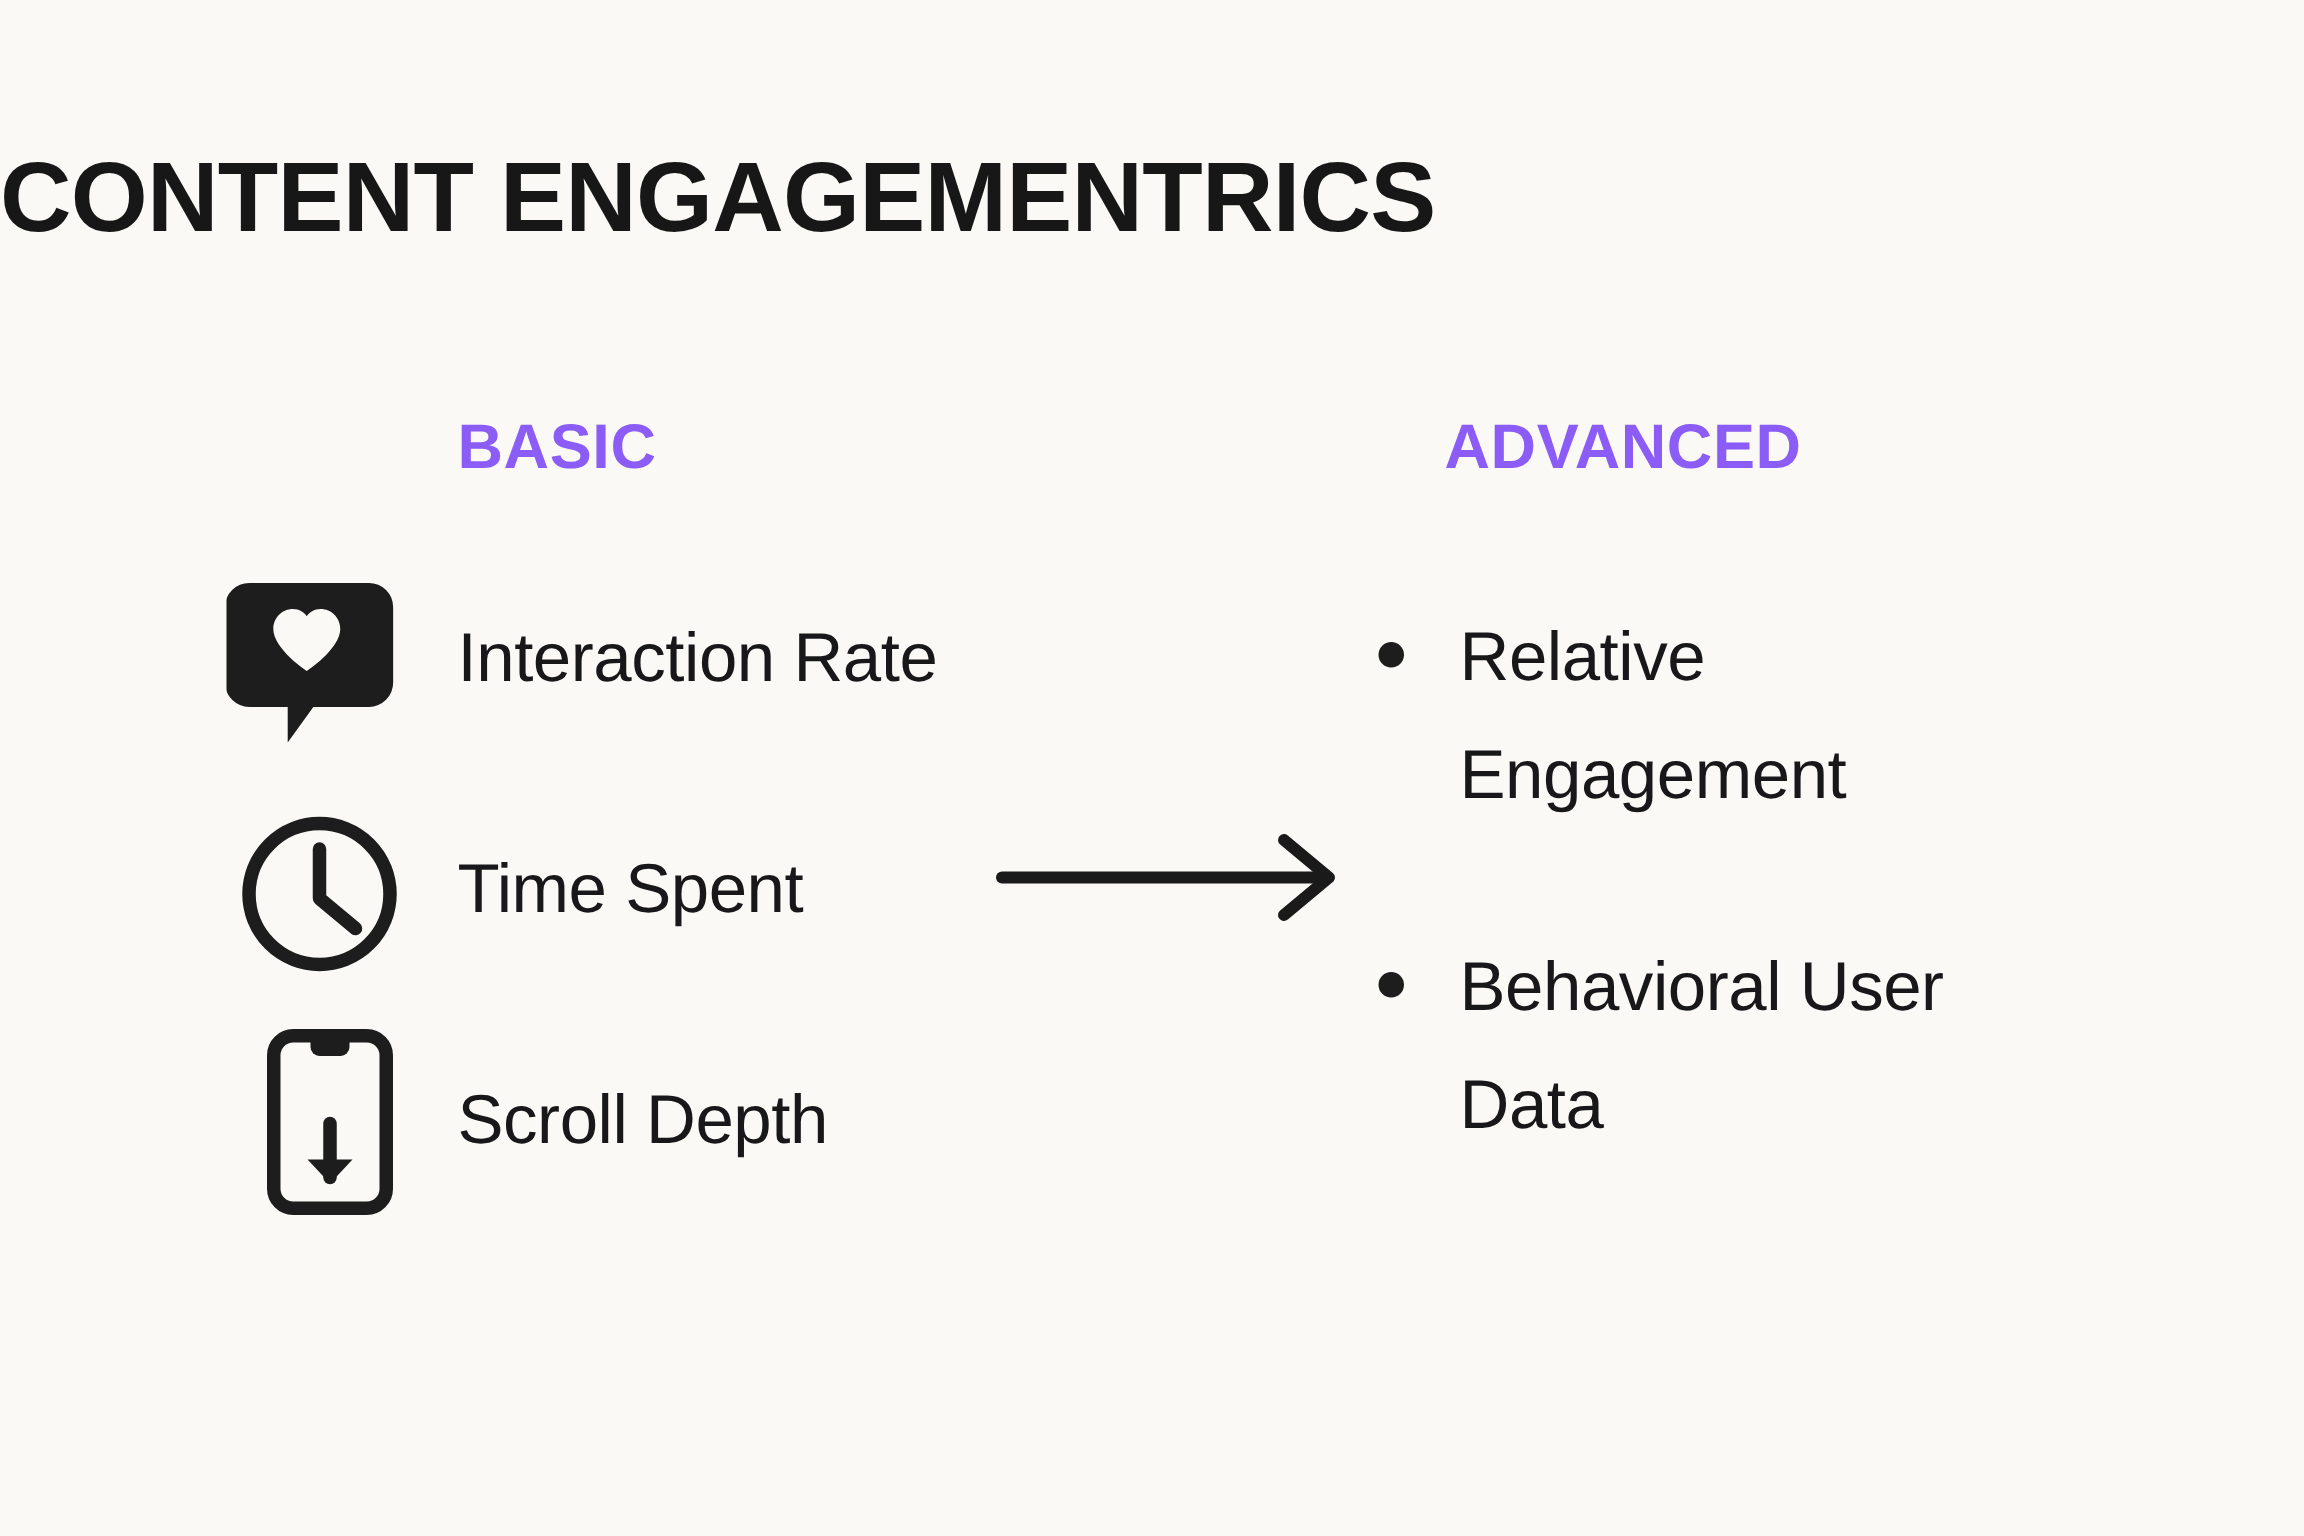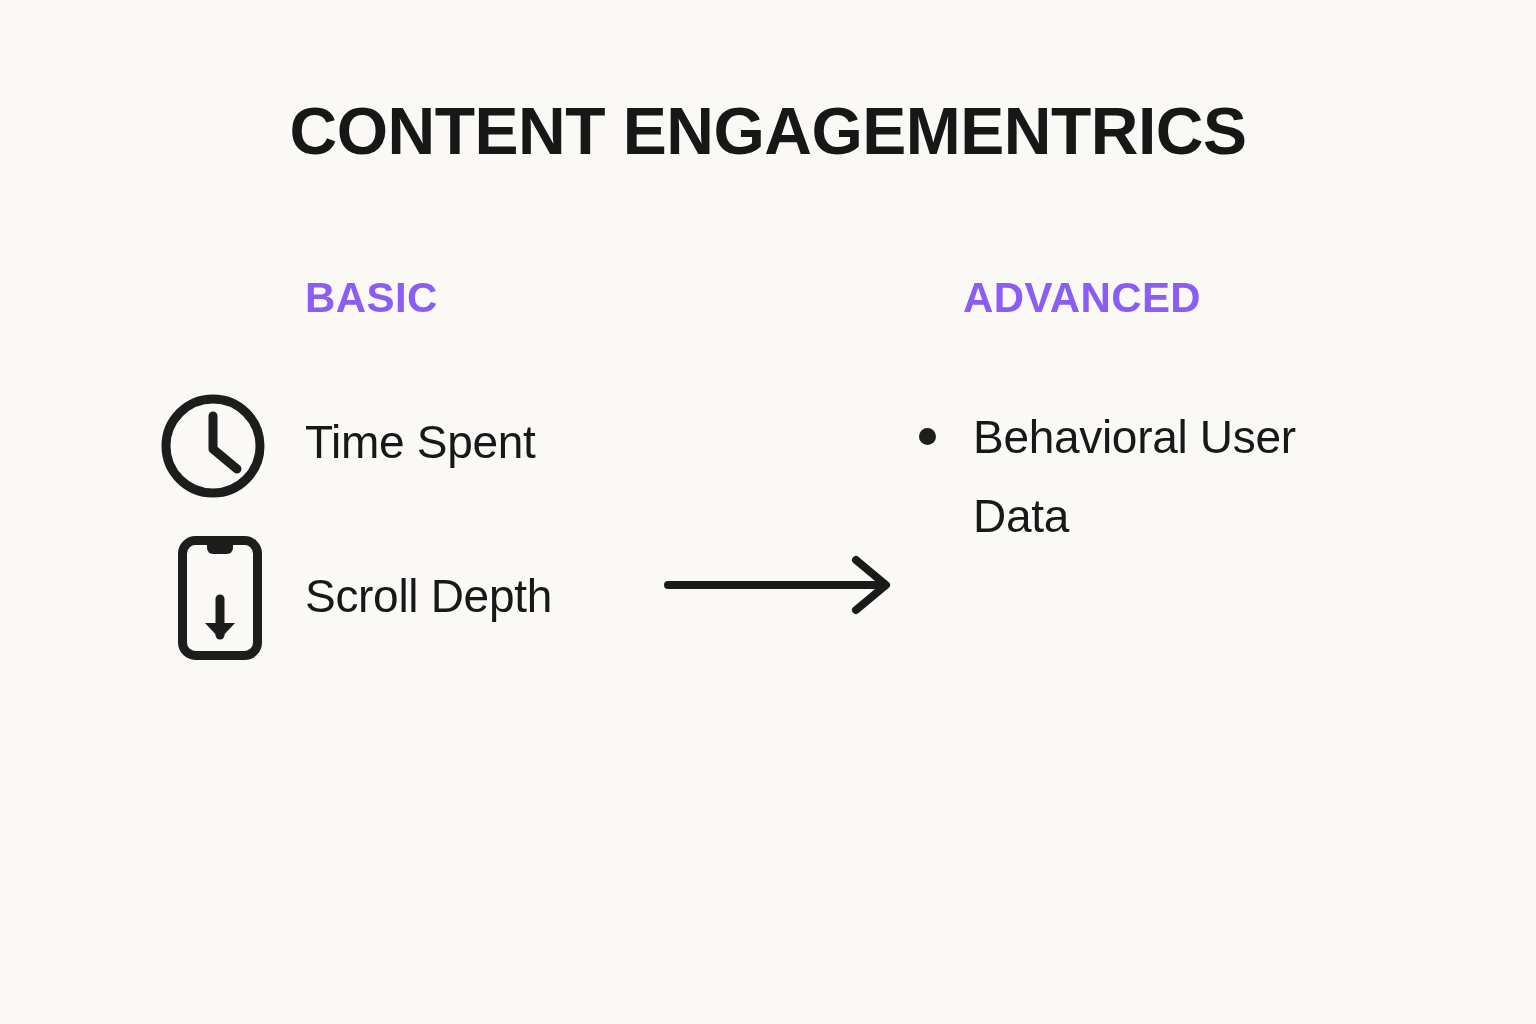--- a/index.html
+++ b/index.html
@@ -21,21 +21,21 @@
     width: 1536px;
     height: 1024px;
   }
 
   
   .title {
     position: absolute;
     top: 98px;
     left: 0;
     width: 1536px;
-    text-align: center;
+    text-align: left;
     font-size: 66px;
     font-weight: 700;
     letter-spacing: -0.5px;
     line-height: 1.0;
     color: #171717;
     white-space: nowrap;
   }
 
   
   .col-heading {
@@ -139,20 +139,32 @@
 <div class="canvas">
 
   <div class="title">CONTENT ENGAGEMENTRICS</div>
 
   <div class="col-heading basic">BASIC</div>
 
   <div class="col-heading advanced">ADVANCED</div>
 
   <div class="basic-col">
 
+    <div class="basic-row r1">
+      <span class="icon-slot">
+        <svg width="118" height="118" viewBox="0 0 118 118" aria-hidden="true">
+          <path d="M17 8 H101 A17 17 0 0 1 118 25 V78 A17 17 0 0 1 101 95 H62
+                   L44 120 V95 H17 A17 17 0 0 1 0 78 V25 A17 17 0 0 1 17 8 Z" transform="translate(-1,-2) scale(0.95)" fill="#1d1d1d"></path>
+          <path d="M59.5 74 C59.5 74 36 58.5 36 44.5 C36 36.5 42.3 30.5 49.8 30.5
+                   C54.3 30.5 57.8 32.8 59.5 35.6 C61.2 32.8 64.7 30.5 69.2 30.5
+                   C76.7 30.5 83 36.5 83 44.5 C83 58.5 59.5 74 59.5 74 Z" transform="translate(-3,-6) scale(0.95)" fill="#faf9f5"></path>
+        </svg>
+      </span>
+      <span class="row-label">Interaction Rate</span>
+    </div>
 
     <div class="basic-row r2">
       <span class="icon-slot">
         <svg width="110" height="110" viewBox="0 0 110 110" aria-hidden="true">
           <circle cx="55" cy="55" r="47" fill="none" stroke="#1d1d1d" stroke-width="9"></circle>
           <path d="M55 25 V58 L79 78" fill="none" stroke="#1d1d1d" stroke-width="9" stroke-linecap="round" stroke-linejoin="round"></path>
         </svg>
       </span>
       <span class="row-label">Time Spent</span>
     </div>
@@ -172,20 +184,24 @@
 
   <div class="arrow">
     <svg width="240" height="66" viewBox="0 0 240 66" aria-hidden="true">
       <path d="M8 33 H222" fill="none" stroke="#1a1a1a" stroke-width="8" stroke-linecap="round"></path>
       <path d="M196 8 L226 33 L196 58" fill="none" stroke="#1a1a1a" stroke-width="8" stroke-linecap="round" stroke-linejoin="round"></path>
     </svg>
   </div>
 
   <div class="advanced-col">
 
+    <div class="adv-item">
+      <span class="bullet"></span>
+      <span class="adv-text">Relative Engagement</span>
+    </div>
 
     <div class="adv-item">
       <span class="bullet"></span>
       <span class="adv-text">Behavioral User Data</span>
     </div>
   </div>
 
 </div>
 
 </body></html>

